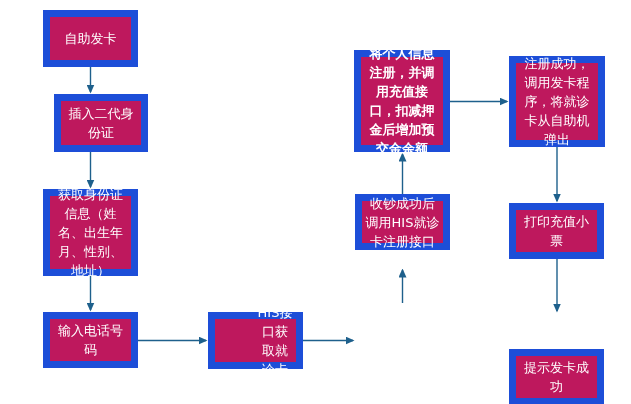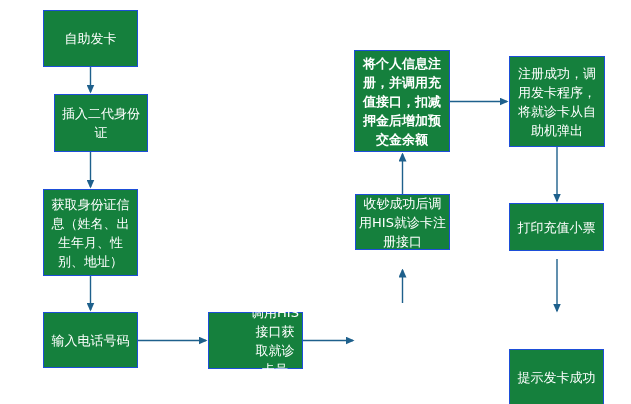--- a/index.html
+++ b/index.html
@@ -18,43 +18,43 @@
   .arrow-layer {
     position: absolute;
     left: 0;
     top: 0;
     width: 631px;
     height: 404px;
     pointer-events: none;
   }
   .node {
     position: absolute;
-    background: #15803d;
-    border: 1px solid #1d4ed8;
+    background: #be185d;
+    border: 7px solid #1d4ed8;
     color: #ffffff;
     font-size: 13px;
     line-height: 19px;
     display: flex;
     align-items: center;
     justify-content: center;
     text-align: center;
     box-sizing: border-box;
     padding: 2px 3px;
   }
   
   .n-start            { left: 43px;  top: 10px;  width: 95px; height: 57px; }
   .n-insert-id        { left: 54px;  top: 94px;  width: 94px; height: 58px; }
   .n-read-id-info     { left: 43px;  top: 189px; width: 95px; height: 87px; }
   .n-enter-phone      { left: 43px;  top: 312px; width: 95px; height: 56px; }
   .n-call-his         { left: 208px; top: 312px; width: 95px; height: 57px; padding-left: 42px; }
   .n-insert-cash      { left: 355px; top: 303px; width: 95px; height: 75px; }
   .n-cash-register    { left: 355px; top: 194px; width: 95px; height: 56px; }
   .n-register-recharge{ left: 354px; top: 50px;  width: 96px; height: 102px; font-weight: bold; }
   .n-register-eject   { left: 509px; top: 56px;  width: 96px; height: 91px; text-align: center; }
-  .n-print-receipt    { left: 509px; top: 203px; width: 95px; height: 48px; }
+  .n-print-receipt    { left: 509px; top: 203px; width: 95px; height: 56px; }
   .n-success          { left: 509px; top: 313px; width: 95px; height: 56px; margin-top: 36px; }
 </style>
 </head>
 <body>
 
 <div class="canvas">
 
   <svg class="arrow-layer" width="631" height="404" viewBox="0 0 631 404" xmlns="http://www.w3.org/2000/svg">
     <defs>
       <marker id="ah" markerWidth="9" markerHeight="8" refX="7.5" refY="4" orient="auto" markerUnits="userSpaceOnUse">

